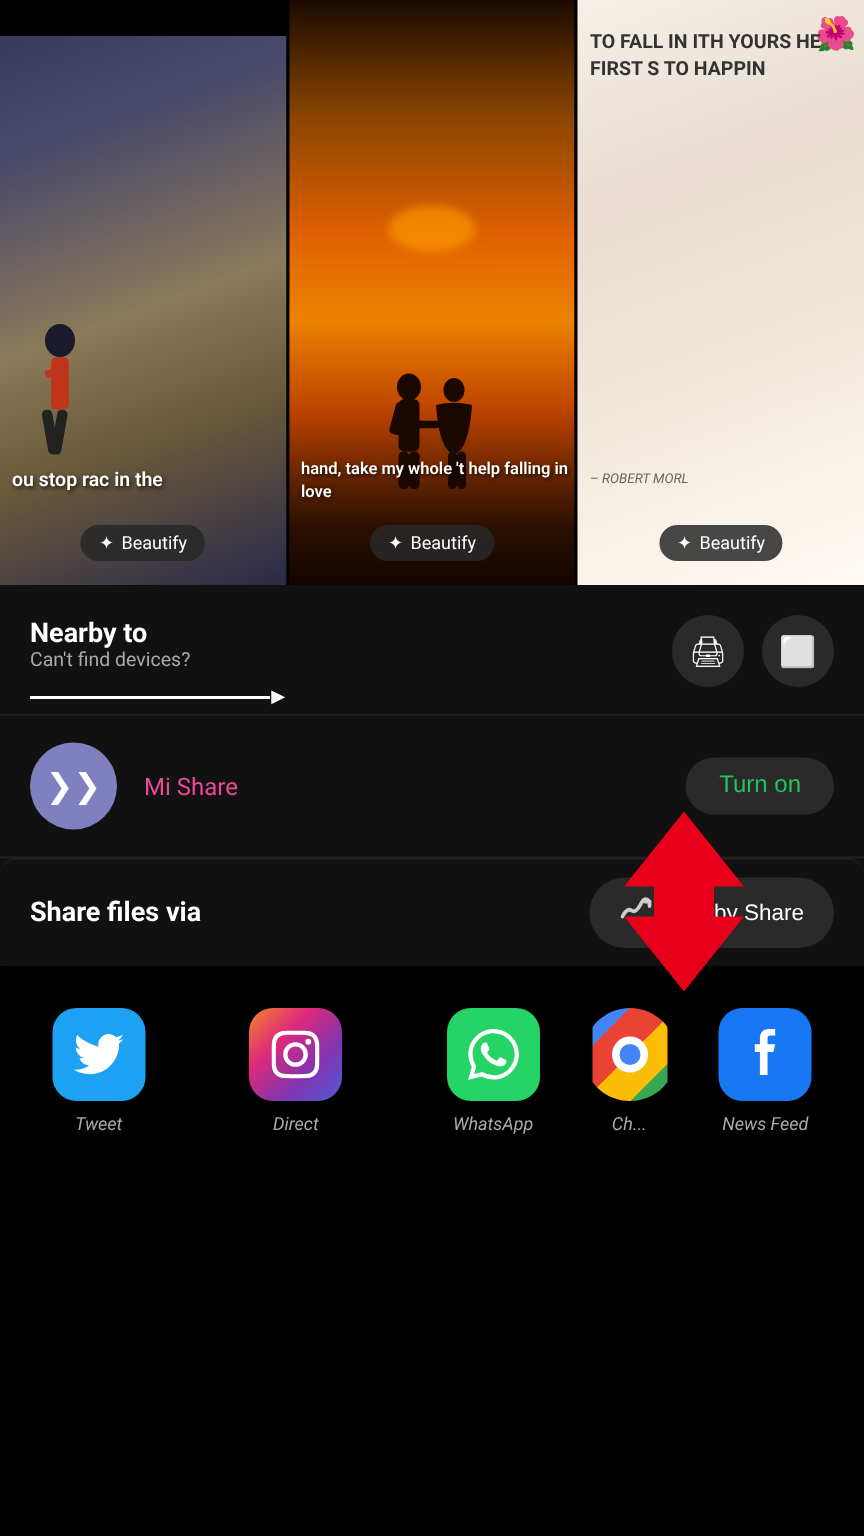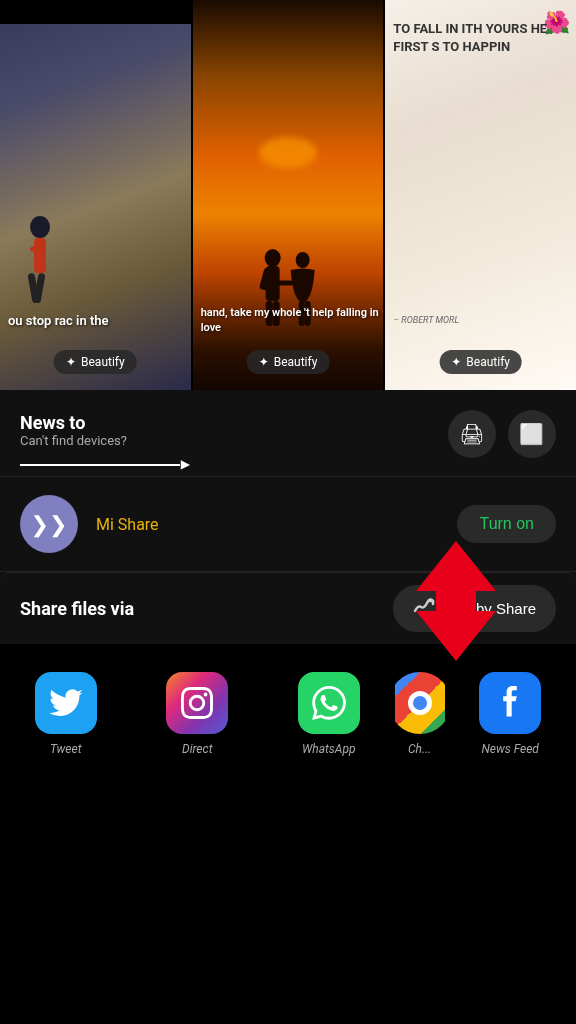--- a/index.html
+++ b/index.html
@@ -151,21 +151,21 @@
       background: #8080c0;
       border-radius: 50%;
       display: flex;
       align-items: center;
       justify-content: center;
       color: #fff;
       font-size: 22px;
       flex-shrink: 0;
     }
     .mi-share-label {
-      color: #eab308;
+      color: #ec4899;
       font-size: 16px;
       flex: 1;
     }
     .turn-on-btn {
       background: #2a2a2a;
       color: #22c55e;
       border: none;
       border-radius: 24px;
       padding: 10px 22px;
       font-size: 16px;
@@ -309,21 +309,21 @@
     <div class="beautify-badge">
       <span class="beautify-star">✦</span>
       <span>Beautify</span>
     </div>
   </div>
 </div>
 
 <div class="share-section">
   <div class="share-header">
     <div>
-      <div class="share-title">News to</div>
+      <div class="share-title">Nearby to</div>
       <div class="cant-find">Can't find devices?</div>
     </div>
     <div class="share-icons">
       <div class="share-icon-btn">
         <span>🖨</span>
       </div>
       <div class="share-icon-btn">
         <span>⬜</span>
       </div>
     </div>

